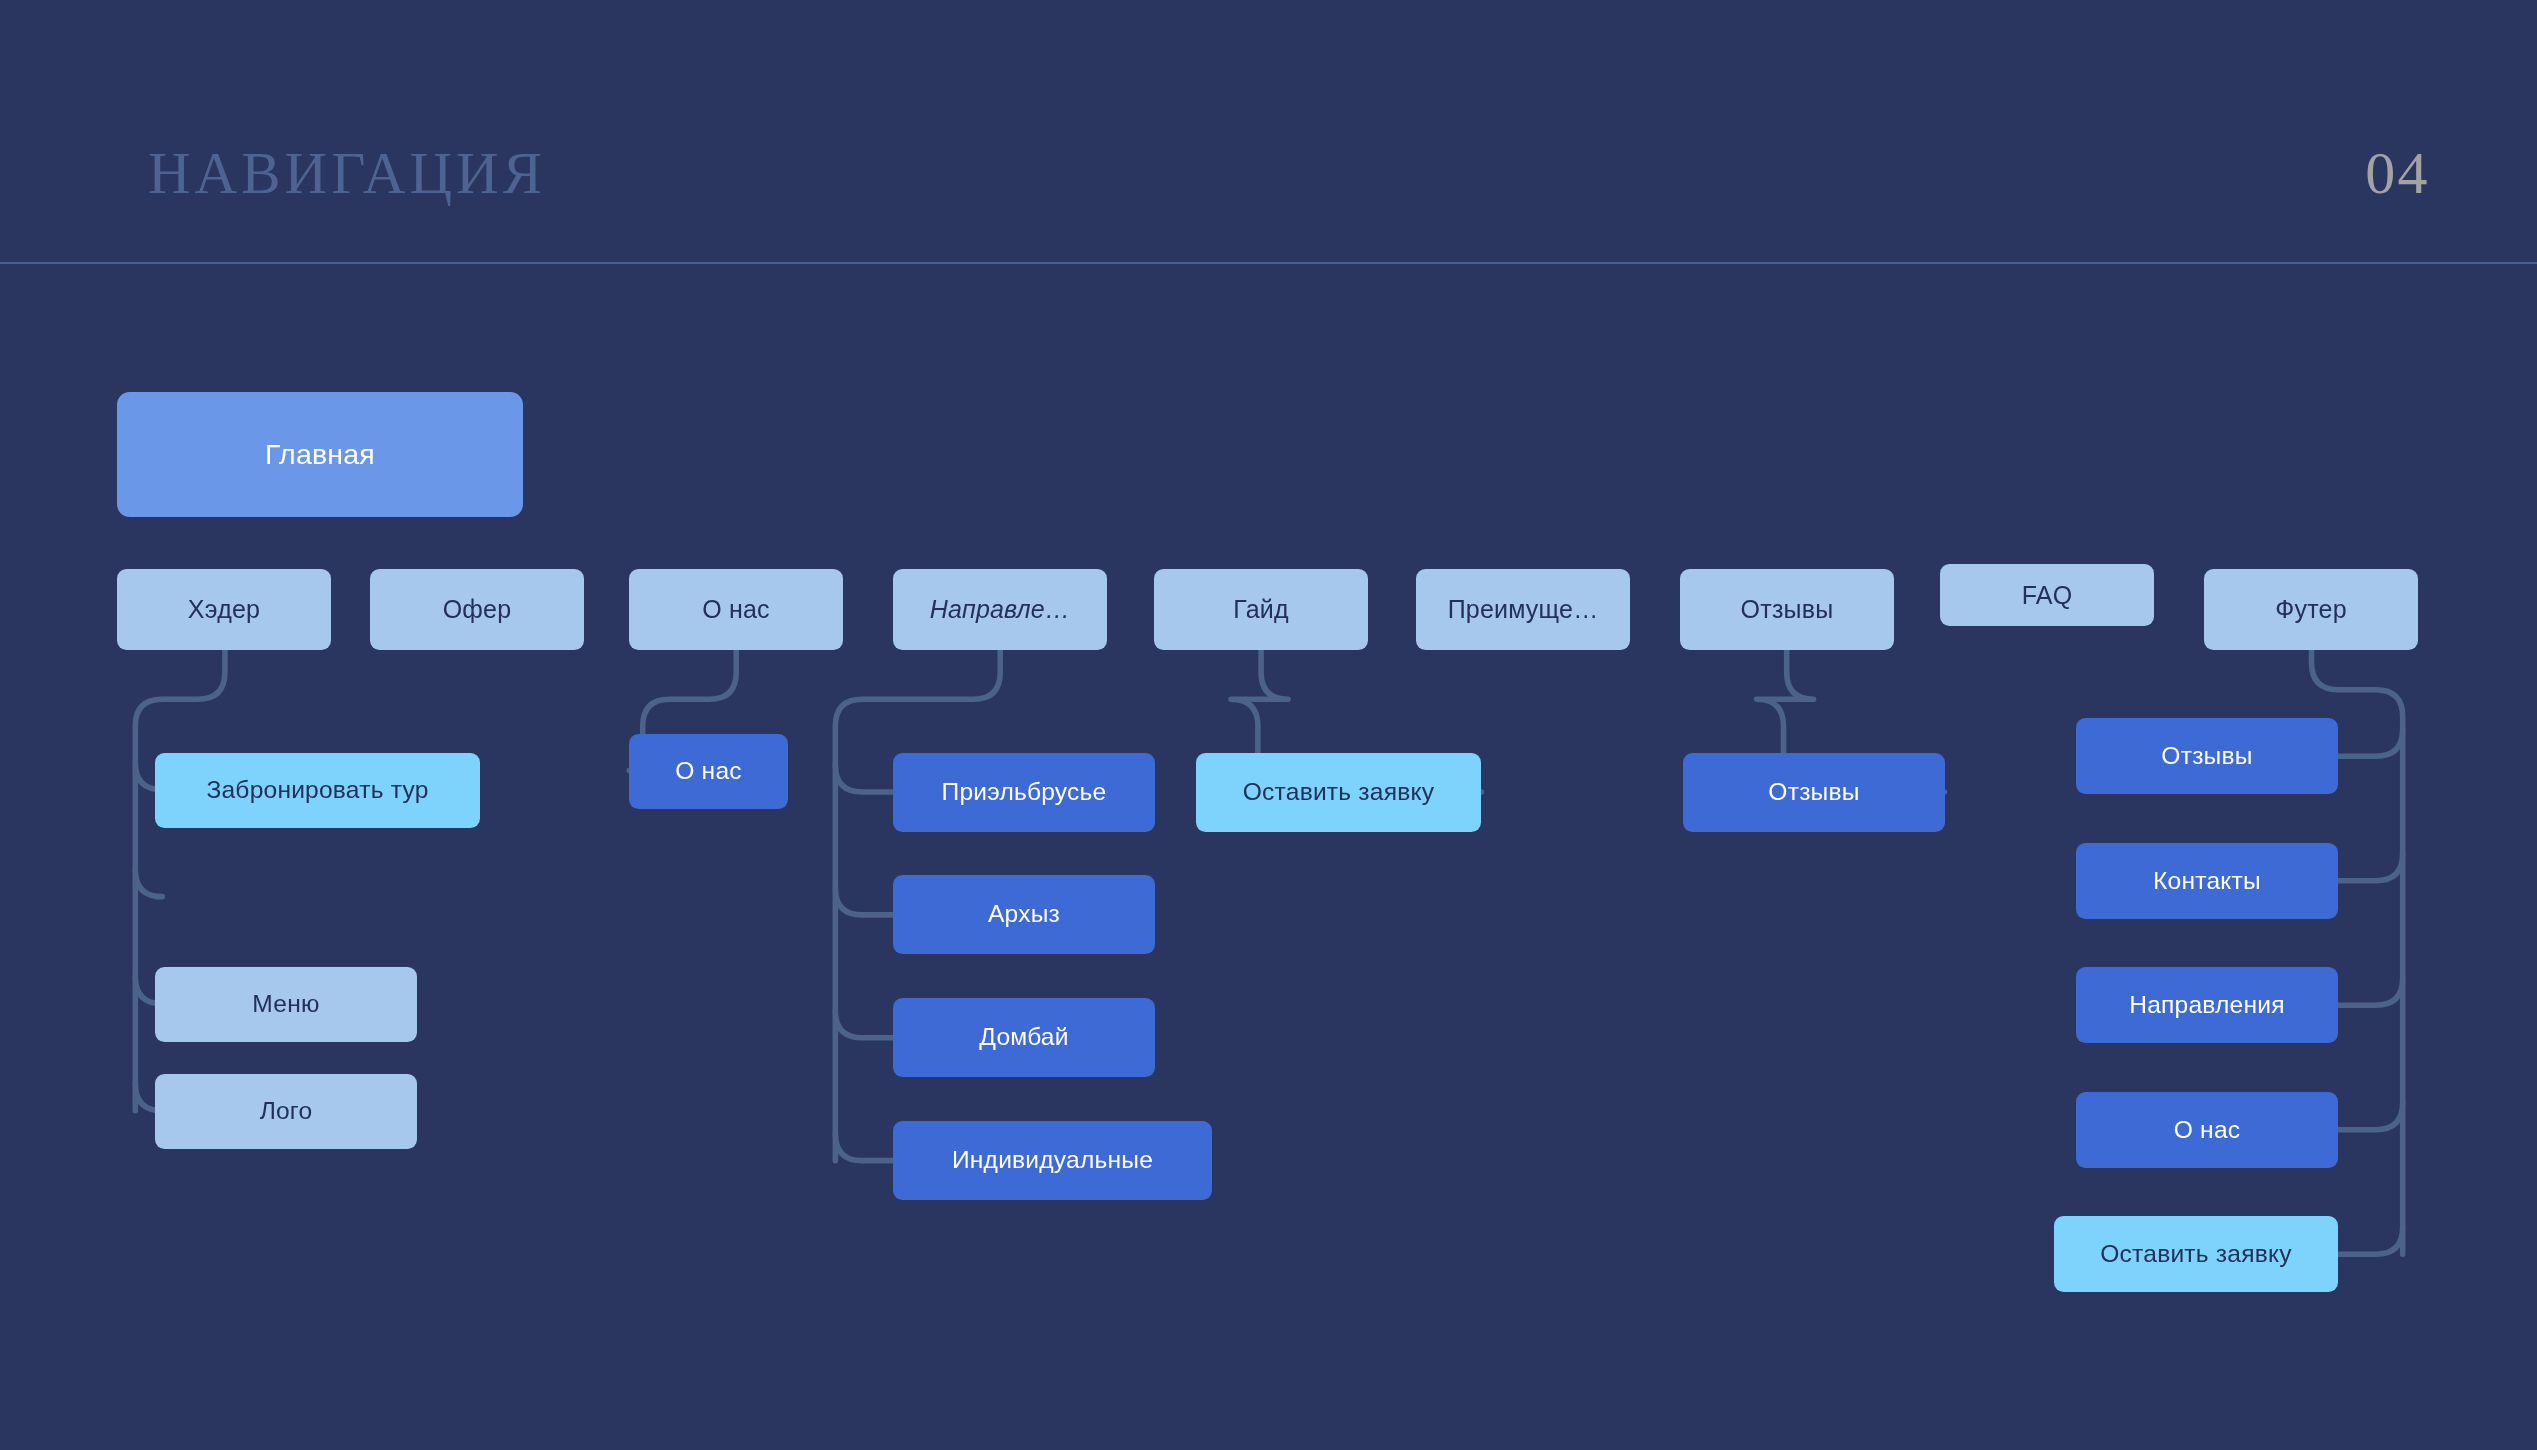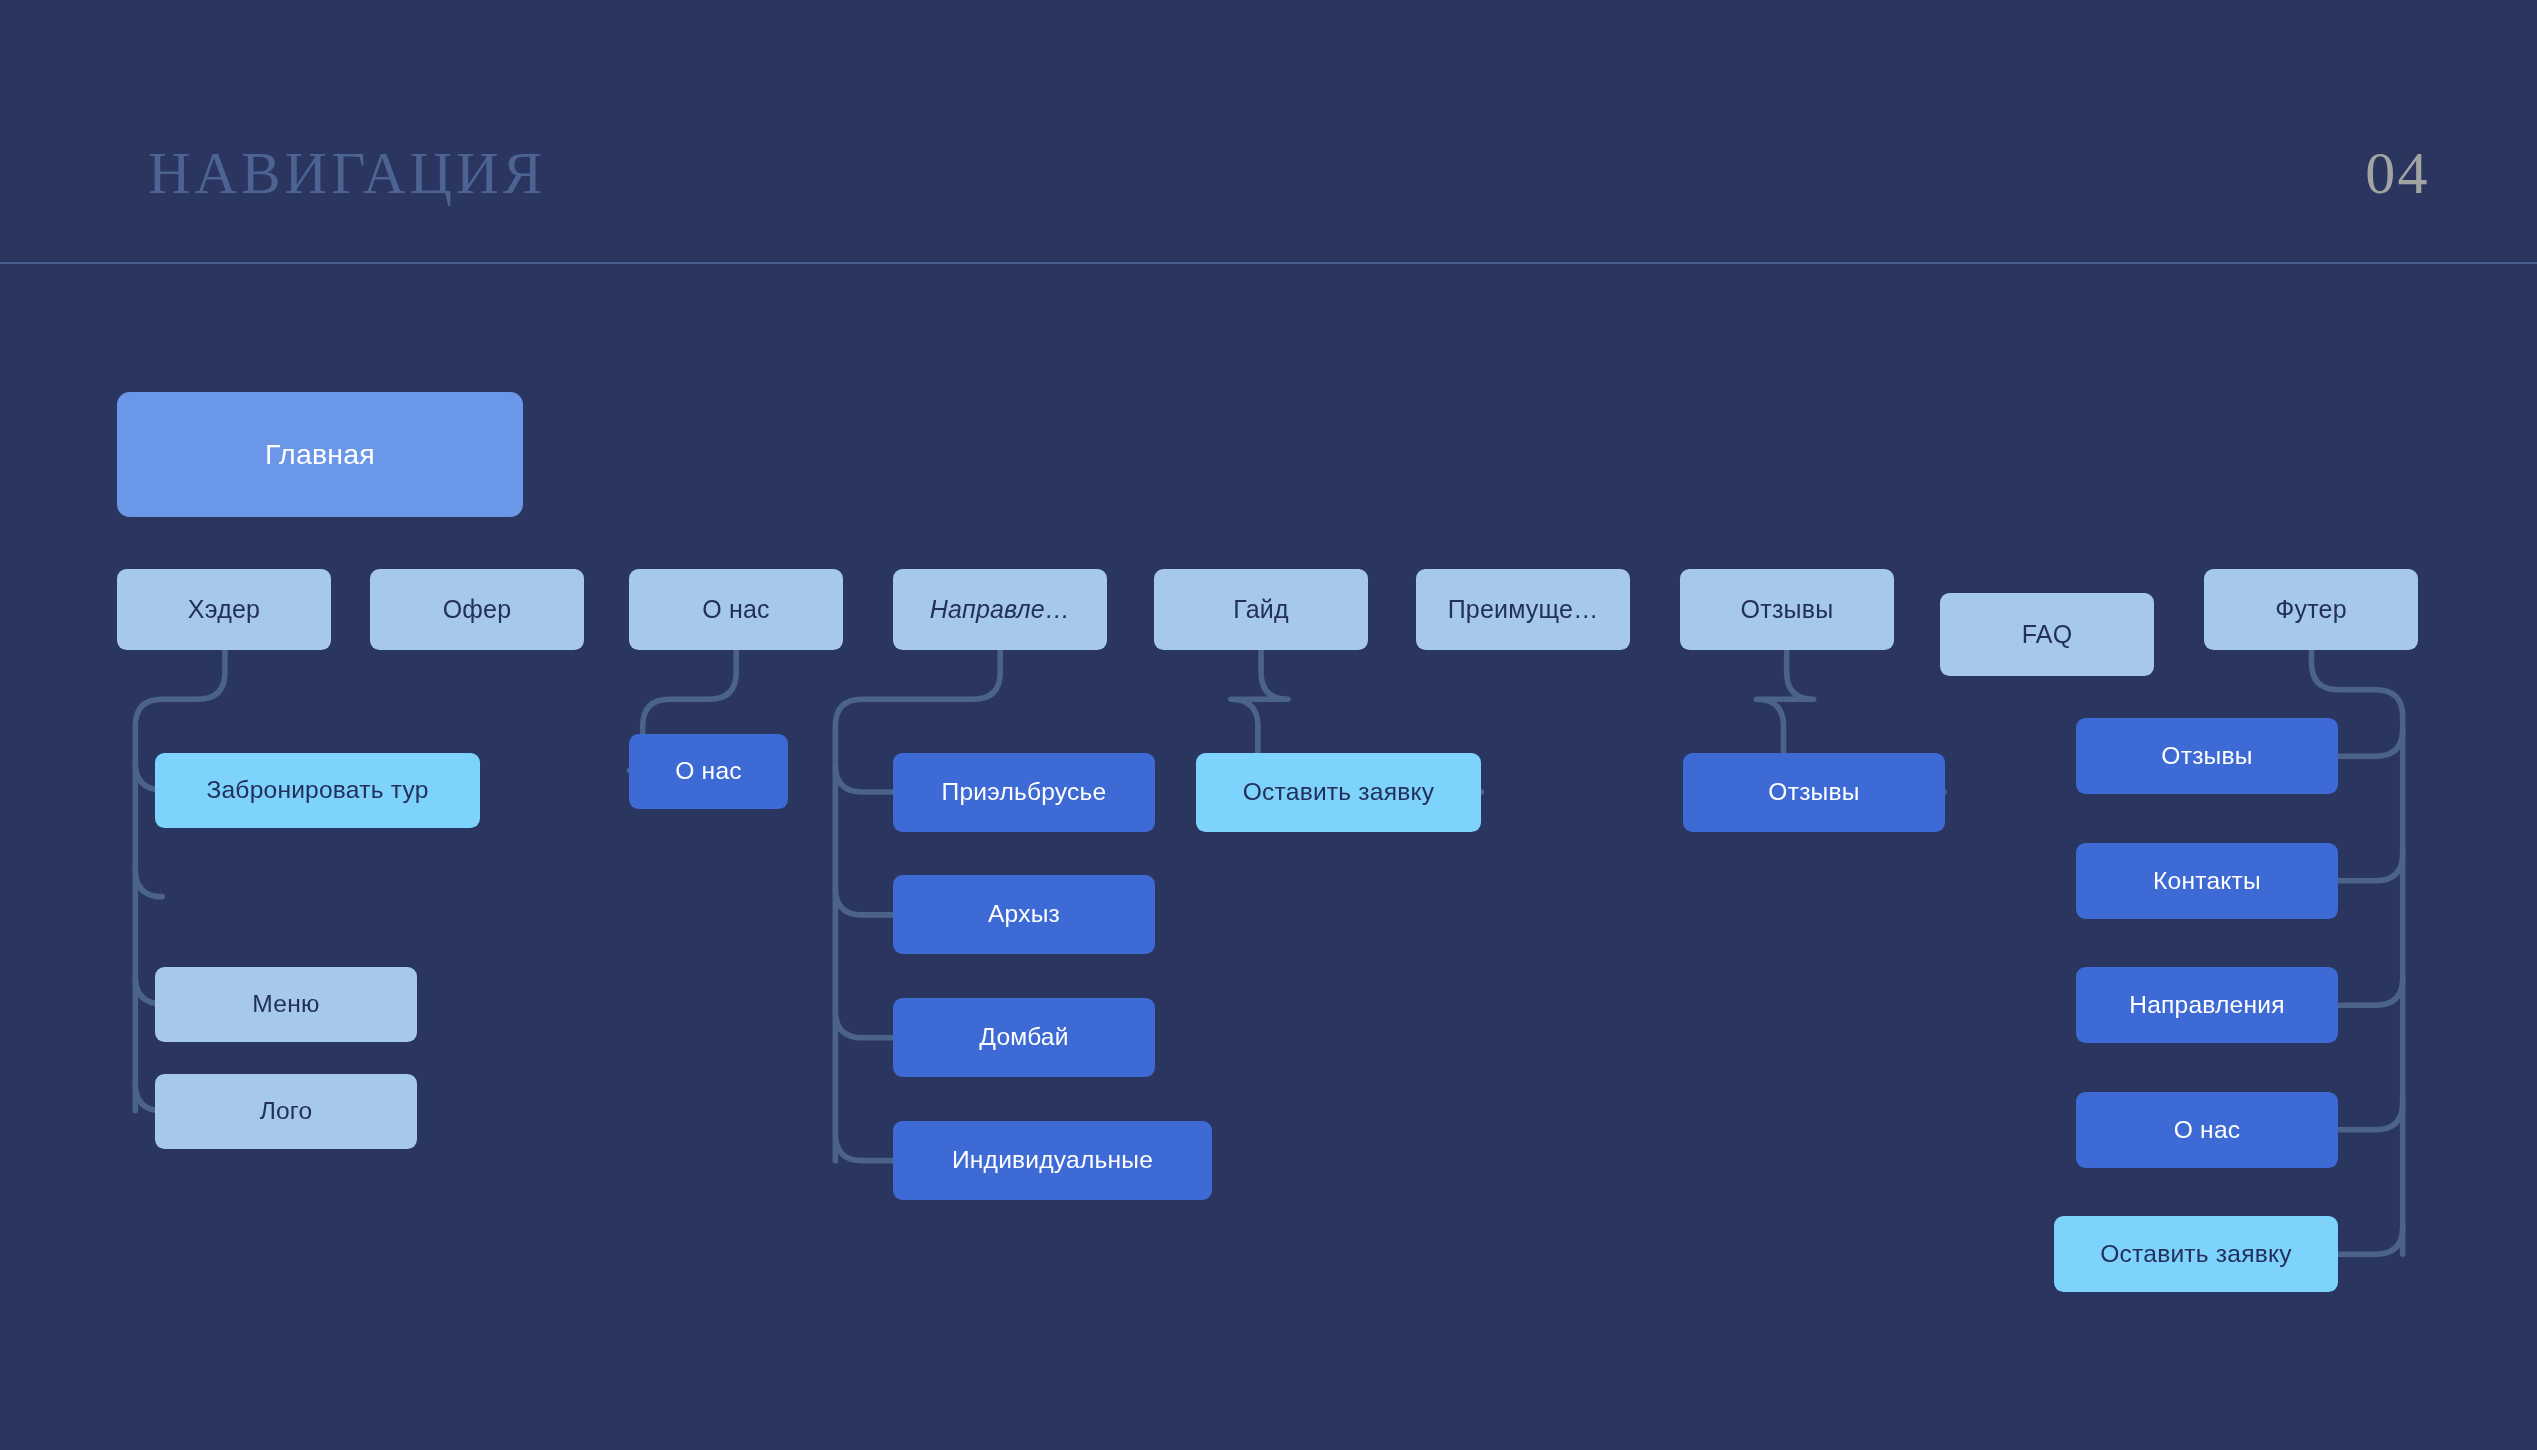--- a/index.html
+++ b/index.html
@@ -164,21 +164,21 @@
       </svg>
     <div id="node-layer">
         <div class="node root" style="left: 117px; top: 392px; width: 406px; height: 125px; font-size: 28.5px;">Главная</div>
         <div class="node section" style="left: 117px; top: 569px; width: 214px; height: 81px; font-size: 25px;">Хэдер</div>
         <div class="node section" style="left: 370px; top: 569px; width: 214px; height: 81px; font-size: 25px;">Офер</div>
         <div class="node section" style="left: 629px; top: 569px; width: 214px; height: 81px; font-size: 25px;">О нас</div>
         <div class="node section" style="left: 893px; top: 569px; width: 214px; height: 81px; font-size: 25px; font-style: italic;">Направле…</div>
         <div class="node section" style="left: 1154px; top: 569px; width: 214px; height: 81px; font-size: 25px;">Гайд</div>
         <div class="node section" style="left: 1416px; top: 569px; width: 214px; height: 81px; font-size: 25px;">Преимуще…</div>
         <div class="node section" style="left: 1680px; top: 569px; width: 214px; height: 81px; font-size: 25px;">Отзывы</div>
-        <div class="node section" style="left: 1940px; top: 593px; width: 214px; height: 83px; font-size: 25px;">FAQ</div>
+        <div class="node section" style="left: 1940px; top: 564px; width: 214px; height: 62px; font-size: 25px;">FAQ</div>
         <div class="node section" style="left: 2204px; top: 569px; width: 214px; height: 81px; font-size: 25px;">Футер</div>
         <div class="node leaf-white" style="left: 155px; top: 753px; width: 325px; height: 75px; font-size: 24.6px;">Забронировать тур</div>
         <div class="node leaf-light" style="left: 155px; top: 967px; width: 262px; height: 75px; font-size: 24.6px;">Меню</div>
         <div class="node leaf-light" style="left: 155px; top: 1074px; width: 262px; height: 75px; font-size: 24.6px;">Лого</div>
         <div class="node leaf-blue" style="left: 629px; top: 734px; width: 159px; height: 75px; font-size: 24.6px;">О нас</div>
         <div class="node leaf-blue" style="left: 893px; top: 753px; width: 262px; height: 79px; font-size: 24.6px;">Приэльбрусье</div>
         <div class="node leaf-blue" style="left: 893px; top: 875px; width: 262px; height: 79px; font-size: 24.6px;">Архыз</div>
         <div class="node leaf-blue" style="left: 893px; top: 998px; width: 262px; height: 79px; font-size: 24.6px;">Домбай</div>
         <div class="node leaf-blue" style="left: 893px; top: 1121px; width: 319px; height: 79px; font-size: 24.6px;">Индивидуальные</div>
         <div class="node leaf-white" style="left: 1196px; top: 753px; width: 285px; height: 79px; font-size: 24.6px;">Оставить заявку</div>

